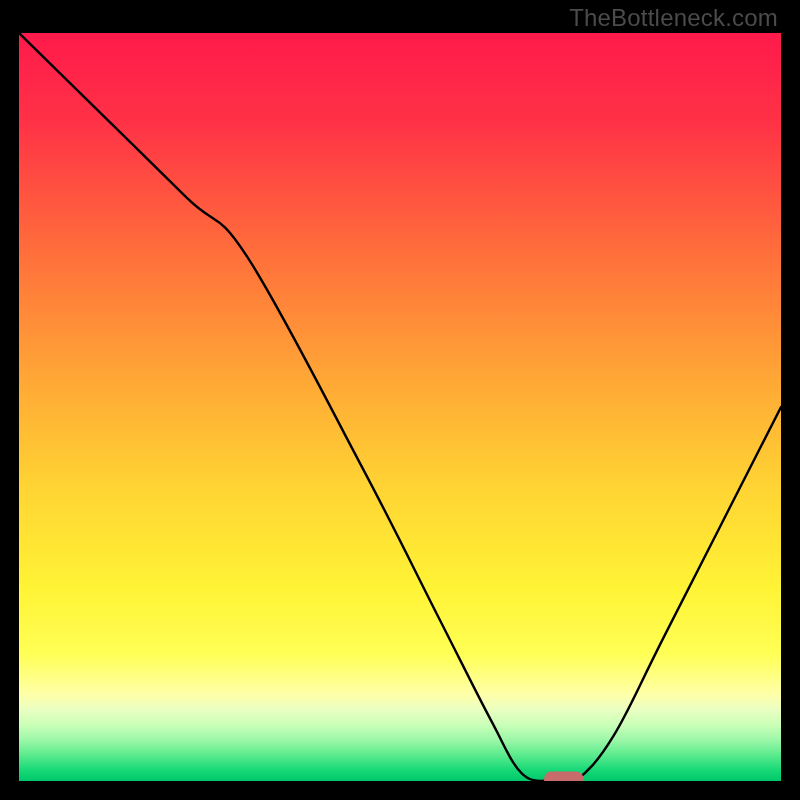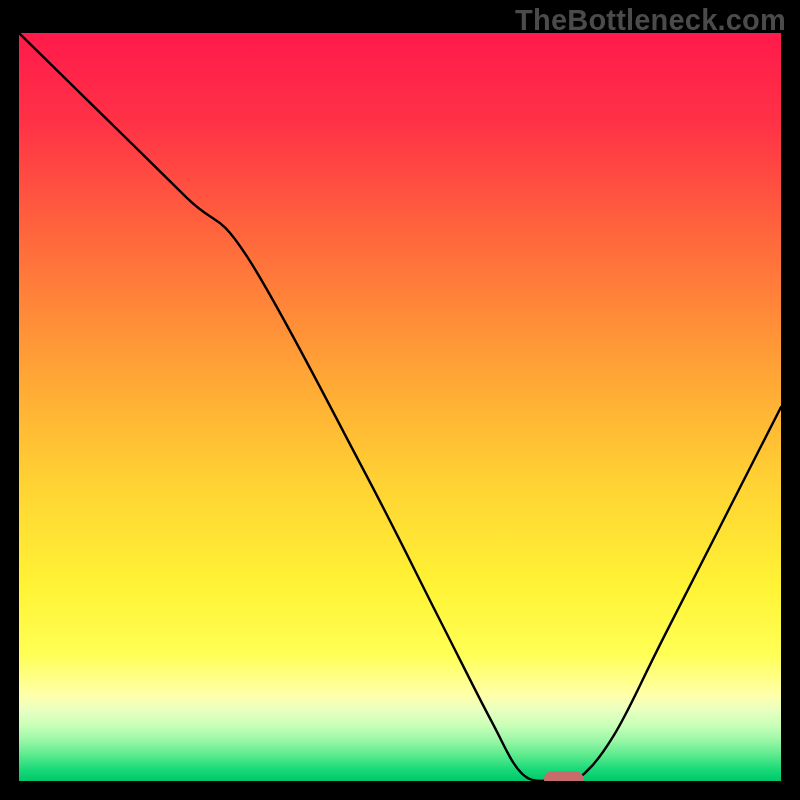--- a/index.html
+++ b/index.html
@@ -13,23 +13,23 @@
   }
   .frame {
     position: relative;
     width: 800px;
     height: 800px;
     background: #000;
   }
   .watermark {
     position: absolute;
     top: 4px;
-    right: 14px;
-    font-size: 29px;
-    font-weight: 700;
+    right: 22px;
+    font-size: 24px;
+    font-weight: 400;
     color: #4b4b4b;
     letter-spacing: 0.2px;
     user-select: none;
   }
   .plot {
     position: absolute;
     left: 19px;
     top: 33px;
     width: 762px;
     height: 748px;

